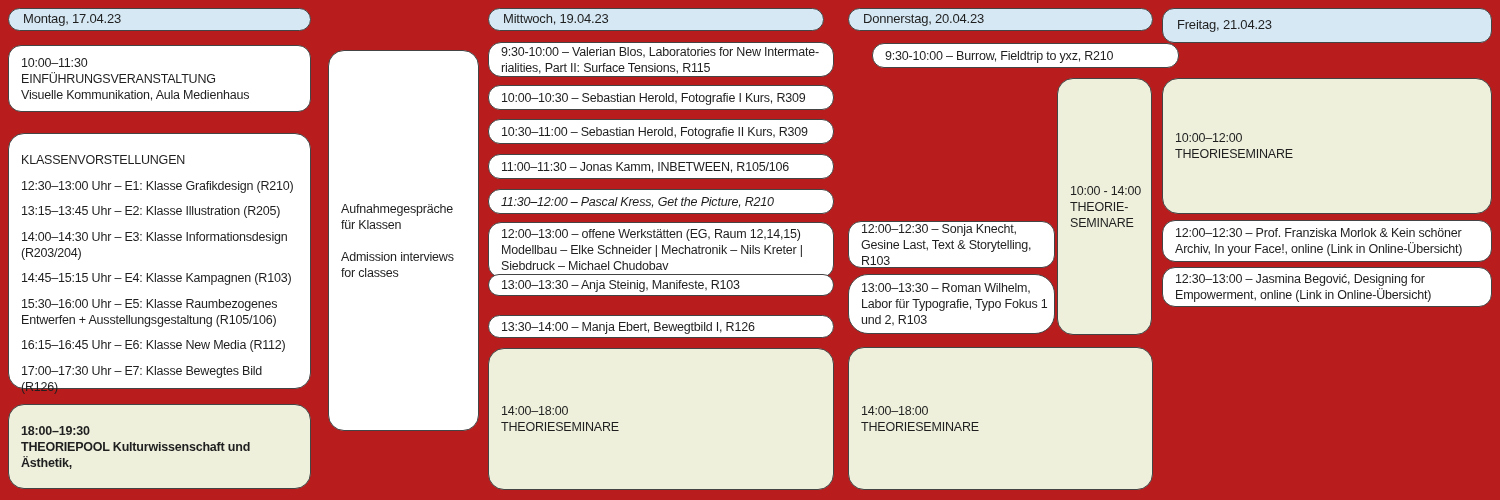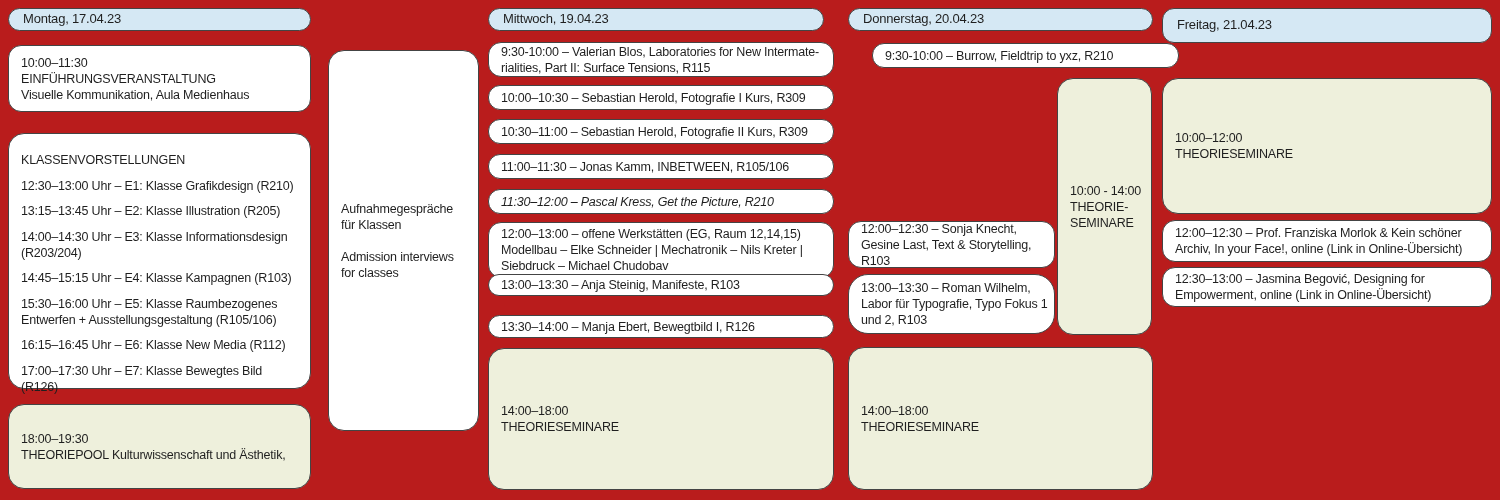--- a/index.html
+++ b/index.html
@@ -47,21 +47,21 @@
     <span class="ln">KLASSENVORSTELLUNGEN</span>
     <span class="ln k-item">12:30–13:00 Uhr – E1: Klasse Grafikdesign (R210)</span>
     <span class="ln k-item">13:15–13:45 Uhr – E2: Klasse Illustration (R205)</span>
     <span class="ln k-item">14:00–14:30 Uhr – E3: Klasse Informationsdesign (R203/204)</span>
     <span class="ln k-item">14:45–15:15 Uhr – E4: Klasse Kampagnen (R103)</span>
     <span class="ln k-item">15:30–16:00 Uhr – E5: Klasse Raumbezogenes Entwerfen + Ausstellungsgestaltung (R105/106)</span>
     <span class="ln k-item">16:15–16:45 Uhr – E6: Klasse New Media (R112)</span>
     <span class="ln k-item">17:00–17:30 Uhr – E7: Klasse Bewegtes Bild (R126)</span>
   </div>
 
-  <div class="box green r16" style="left:8px;top:404px;width:303px;height:85px;">
+  <div class="box green r16" style="left:8px;top:404px;width:303px;height:85px;font-weight:bold;">
     <span class="ln">18:00–19:30</span>
     <span class="ln">THEORIEPOOL Kulturwissenschaft und Ästhetik,</span>
   </div>
 
 
   <div class="box r16" style="left:328px;top:50px;width:151px;height:381px;padding-right:8px;">
     <span class="ln">Aufnahmegespräche für Klassen</span>
     <span class="ln para2">Admission interviews for classes</span>
   </div>
 

